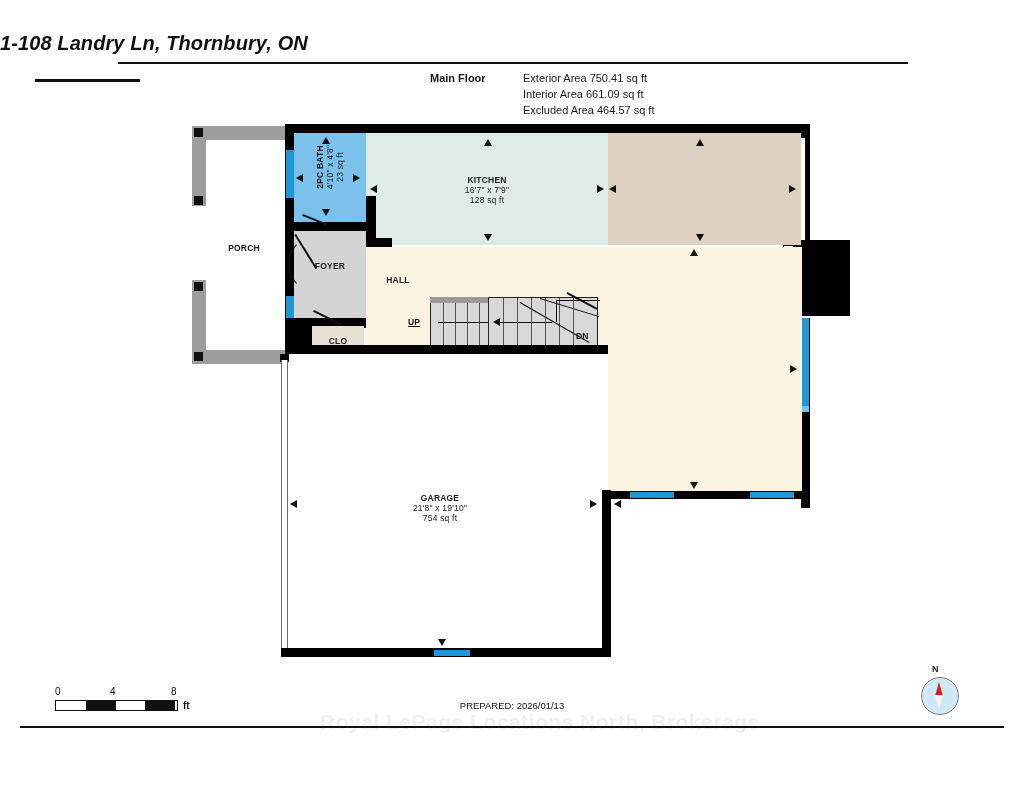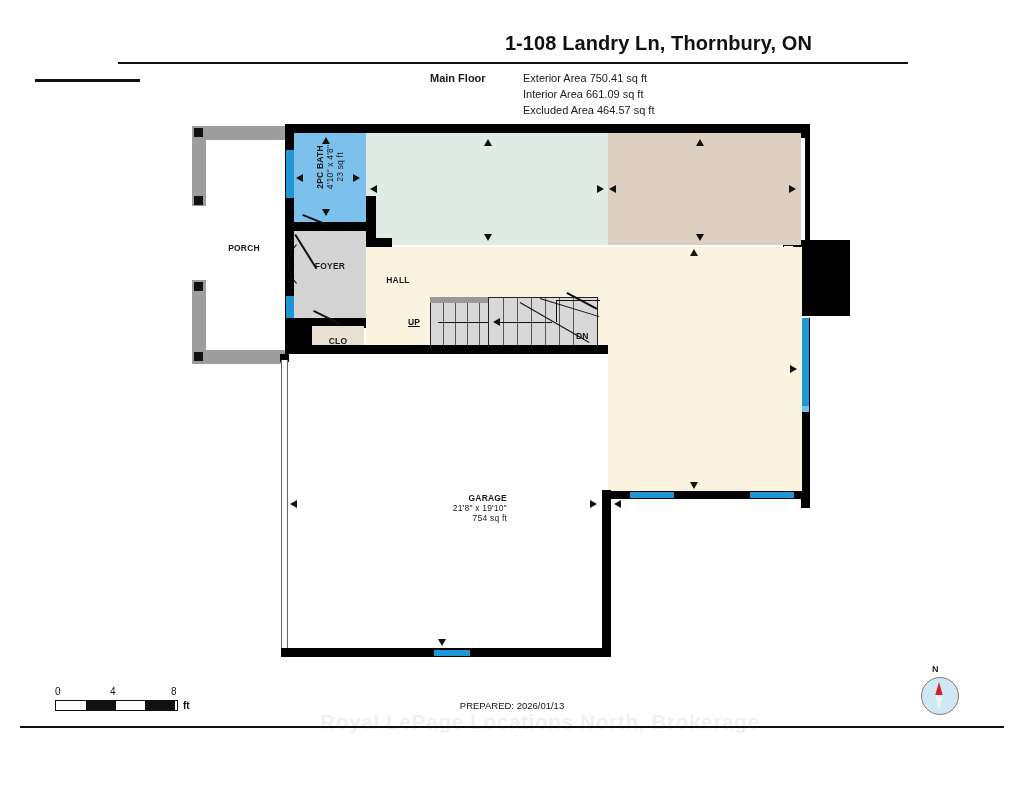--- a/index.html
+++ b/index.html
@@ -10,23 +10,24 @@
     font-family:"Liberation Sans", sans-serif;
     color:#111;
     position:relative;
     overflow:hidden;
   }
   .page{position:absolute;inset:0;}
 
   
   .title{
     position:absolute;left:0;top:32px;width:812px;
-    text-align:right;
+    text-align:left;
     font-size:20px;font-weight:bold;letter-spacing:.1px;
     color:#111;
+    font-style:italic;
   }
   .title-rule{
     position:absolute;left:118px;top:62px;width:790px;height:2px;background:#111;
   }
   .areas{
     position:absolute;left:430px;top:70px;width:420px;
     font-size:11px;line-height:16px;color:#1a1a1a;
   }
   .areas .row{display:block;white-space:nowrap;}
   .areas .mf{
@@ -202,20 +203,25 @@
     <div class="win-light" style="left:802px;top:406px;width:7px;height:6px;"></div>
 
     <div class="wall" style="left:622px;top:490px;width:188px;height:9px;"></div>
     <div class="win" style="left:630px;top:492px;width:44px;height:6px;"></div>
     <div class="win" style="left:750px;top:492px;width:44px;height:6px;"></div>
 
     <div class="wall" style="left:600px;top:455px;width:22px;height:44px;"></div>
     <div class="wall" style="left:608px;top:355px;width:9px;height:110px;"></div>
 
     <div class="r-kitchen" style="left:366px;top:133px;width:242px;height:112px;"></div>
+    <div class="lbl" style="left:428px;top:175px;width:118px;">
+      <span>KITCHEN</span><br>
+      <span class="dim">16'7" x 7'9"</span><br>
+      <span class="sq">128 sq ft</span>
+    </div>
     <div class="arrow a-up" style="left:484px;top:139px;"></div>
     <div class="arrow a-dn" style="left:484px;top:234px;"></div>
     <div class="arrow a-lt" style="left:370px;top:185px;"></div>
     <div class="arrow a-rt" style="left:597px;top:185px;"></div>
 
     <div class="r-dining" style="left:608px;top:133px;width:193px;height:112px;"></div>
     <div class="arrow a-up" style="left:696px;top:139px;"></div>
     <div class="arrow a-dn" style="left:696px;top:234px;"></div>
     <div class="arrow a-lt" style="left:609px;top:185px;"></div>
     <div class="arrow a-rt" style="left:789px;top:185px;"></div>
@@ -297,21 +303,21 @@
     <div class="r-white" style="left:286px;top:354px;width:322px;height:302px;"></div>
 
     <div class="wall" style="left:280px;top:354px;width:9px;height:8px;"></div>
     <div style="left:281px;top:360px;width:7px;height:292px;background:#fff;border-left:1.5px solid #6a6a6a;border-right:1.5px solid #6a6a6a;"></div>
     <div class="wall" style="left:281px;top:648px;width:330px;height:9px;"></div>
     <div class="wall" style="left:602px;top:490px;width:9px;height:166px;"></div>
     <div class="win" style="left:434px;top:650px;width:36px;height:6px;"></div>
     <div class="arrow a-dn" style="left:438px;top:639px;"></div>
     <div class="arrow a-lt" style="left:290px;top:500px;"></div>
     <div class="arrow a-rt" style="left:590px;top:500px;"></div>
-    <div class="lbl" style="left:389px;top:493px;width:118px;text-align:right;">
+    <div class="lbl" style="left:381px;top:493px;width:118px;">
       <span>GARAGE</span><br>
       <span class="dim">21'8" x 19'10"</span><br>
       <span class="sq">754 sq ft</span>
     </div>
 
   </div>
 
   <div class="scalebar">
     <div class="nums">
       <span class="n0">0</span>

